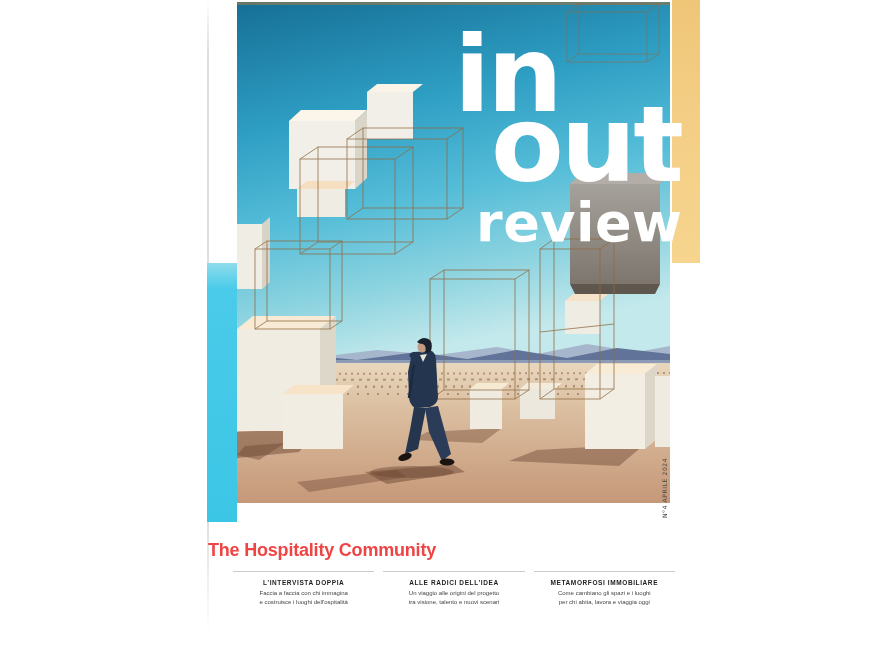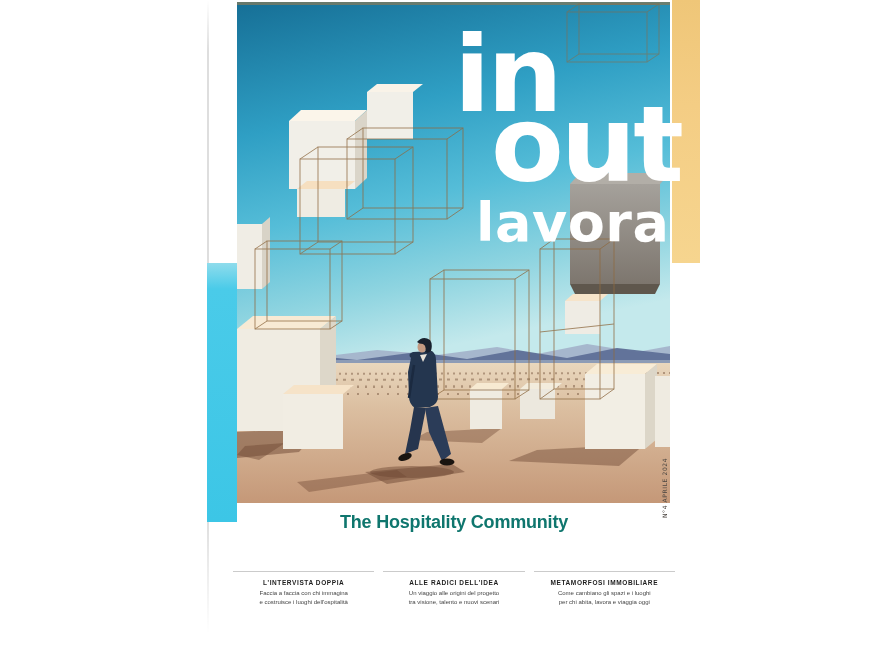--- a/index.html
+++ b/index.html
@@ -33,23 +33,23 @@
 
   
   .edition{
     left:661px;top:450px;height:68px;
     writing-mode:vertical-rl;transform:rotate(180deg);
     font-size:6px;color:#4d4742;letter-spacing:.6px;white-space:nowrap;
   }
 
   
   .tagline{
-    left:208px;top:512px;width:492px;text-align:center;
+    left:208px;top:540px;width:492px;
     font-family:"Liberation Sans", sans-serif;
-    font-size:18px;font-weight:bold;color:#0f766e;letter-spacing:-0.2px;
+    font-size:18px;font-weight:bold;color:#ef4444;letter-spacing:-0.2px;
   }
   .features{left:233px;top:571px;width:442px;display:flex;gap:9px;}
   .feature{flex:1;border-top:1px solid #cbcbcb;padding-top:7px;text-align:center;}
   .feature .f-title{
     font-family:"Liberation Sans", sans-serif;
     font-size:6.5px;font-weight:bold;letter-spacing:.6px;color:#1d1d1d;margin-bottom:3px;
   }
   .feature .f-line{
     font-family:"Liberation Sans", sans-serif;
     font-size:6px;color:#454545;line-height:1.5;
@@ -229,21 +229,21 @@
     <line x1="177" y1="363" x2="172" y2="396" stroke="#1b2a40" stroke-width="2.5"></line>
     <polygon points="183,353 190,352 186,360" fill="#e8e2d8"></polygon>
     <ellipse cx="185" cy="345" rx="4.5" ry="5.5" fill="#c49a82"></ellipse>
     <path d="M180,340 Q186,333 193,338 Q196,342 194,349 Q191,352 188,350 Q190,344 186,342 Q182,342 180,340 Z" fill="#19212e"></path>
   </g>
 </svg>
 </div>
 
 <div class="abs logo logo-in">in</div>
 <div class="abs logo logo-out">out</div>
-<div class="abs logo logo-review">lavora</div>
+<div class="abs logo logo-review">review</div>
 
 <div class="abs edition">N°4 APRILE 2024</div>
 
 <div class="abs tagline">The Hospitality Community</div>
 
 <div class="abs features">
   <div class="feature">
     <div class="f-title">L'INTERVISTA DOPPIA</div>
     <div class="f-line">Faccia a faccia con chi immagina</div>
     <div class="f-line">e costruisce i luoghi dell'ospitalità</div>

